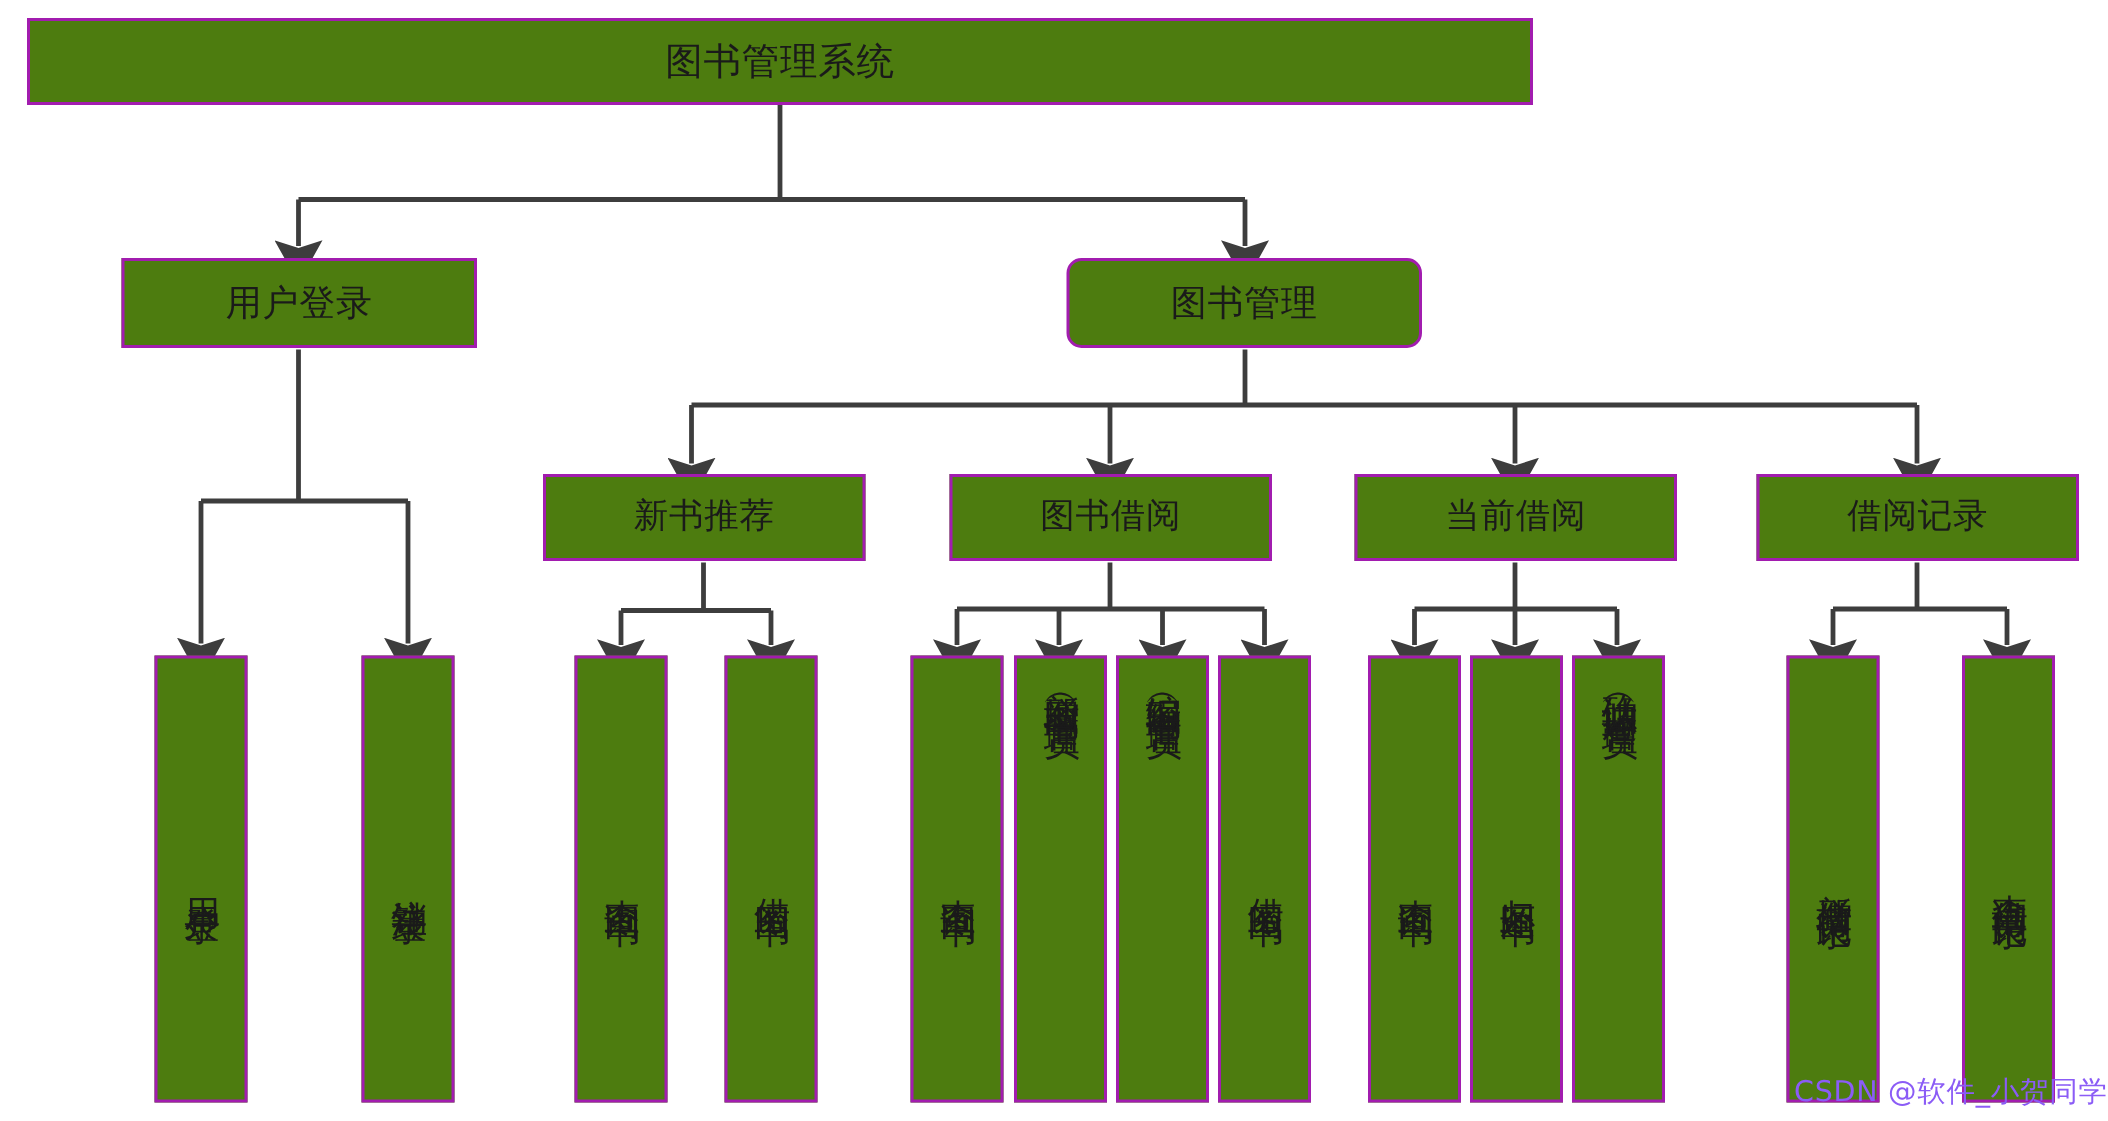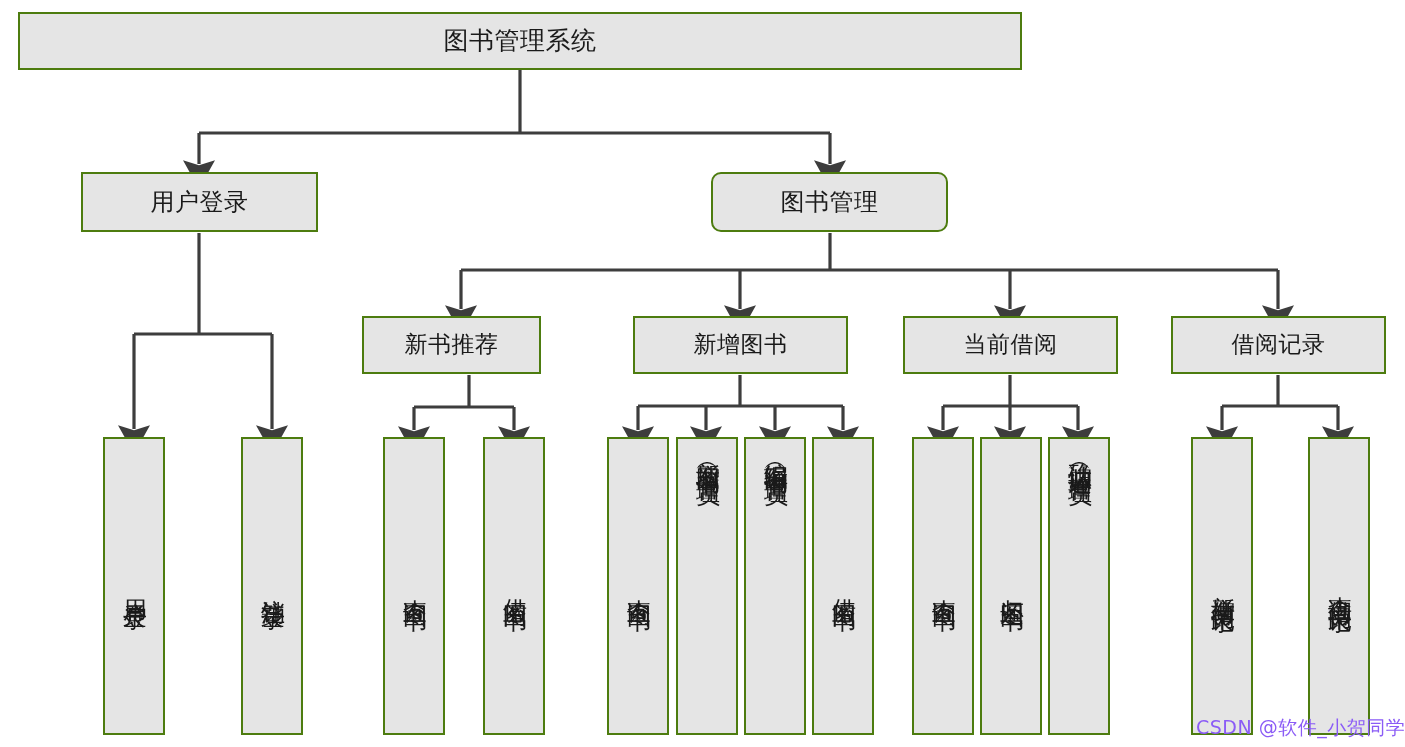--- a/index.html
+++ b/index.html
@@ -21,22 +21,22 @@
     position: absolute;
     left: 0;
     top: 0;
     width: 1405px;
     height: 747px;
     pointer-events: none;
   }
   .node {
     position: absolute;
     box-sizing: border-box;
-    border: 2px solid #4d7c0f;
-    background: #e5e5e5;
+    border: 2px solid #a21caf;
+    background: #4d7c0f;
     display: flex;
     align-items: center;
     justify-content: center;
     color: #1a1a1a;
   }
   .node .label {
     display: block;
     text-align: center;
     line-height: 1.18;
     letter-spacing: 0.5px;
@@ -136,26 +136,26 @@
   </div>
 
   <div class="node lvl2" style="left:81px; top:172px; width:237px; height:60px;">
     <span class="label">用户登录</span>
   </div>
 
   <div class="node lvl2" style="left:711px; top:172px; width:237px; height:60px;border-radius:10px;">
     <span class="label">图书管理</span>
   </div>
 
-  <div class="node lvl3" style="left:362px; top:316px; width:179px; height:58px;">
+  <div class="node lvl3" style="left:362px; top:316px; width:215px; height:58px;">
     <span class="label">新书推荐</span>
   </div>
 
   <div class="node lvl3" style="left:633px; top:316px; width:215px; height:58px;">
-    <span class="label">新增图书</span>
+    <span class="label">图书借阅</span>
   </div>
 
   <div class="node lvl3" style="left:1171px; top:316px; width:215px; height:58px;">
     <span class="label">借阅记录</span>
   </div>
 
   <div class="node lvl3" style="left:903px; top:316px; width:215px; height:58px;">
     <span class="label">当前借阅</span>
   </div>
 

